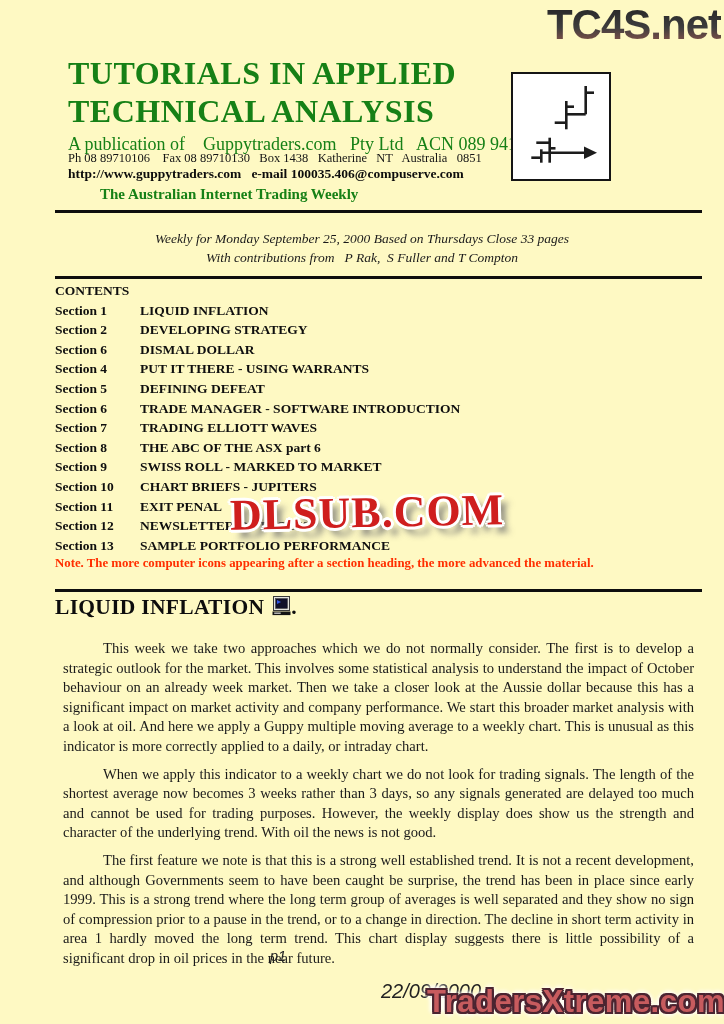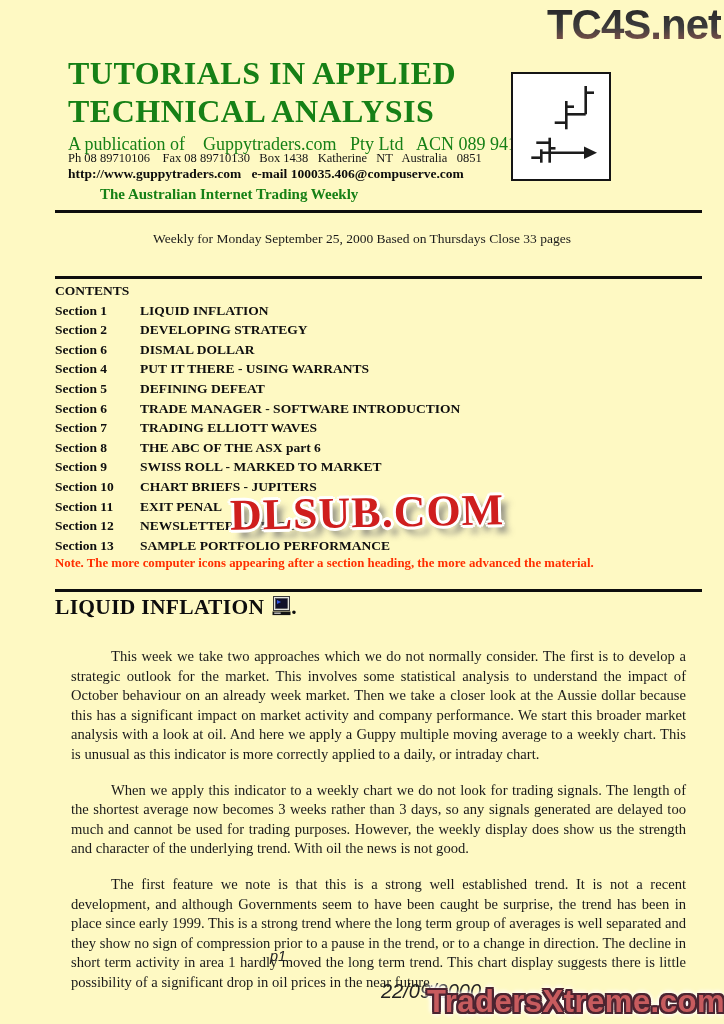--- a/index.html
+++ b/index.html
@@ -17,36 +17,36 @@
          font-size:32px;line-height:38px;letter-spacing:.5px;}
   .publine{position:absolute;left:68px;top:134px;color:#168016;font-size:18px;}
   .contactline{position:absolute;left:68px;top:151px;color:#141414;font-size:12.5px;}
   .webline{position:absolute;left:68px;top:166px;color:#0d0d0d;font-size:13.5px;font-weight:bold;}
   .tagline{position:absolute;left:100px;top:186px;color:#168016;font-size:15px;font-weight:bold;}
   .logobox{position:absolute;left:511px;top:72px;width:96px;height:105px;
            border:2px solid #151515;background:#fff;}
 
   
   .issue{position:absolute;left:0;top:229px;width:724px;text-align:center;
-         font-size:13.5px;line-height:19px;color:#1a1a1a;}
+         font-size:13.5px;line-height:19px;color:#1a1a1a;font-style:italic;}
 
   
   .contents{position:absolute;left:55px;top:281px;font-size:13.5px;font-weight:bold;
             line-height:19.6px;color:#0f0f0f;}
   .crow{display:flex;}
   .clabel{width:85px;flex:0 0 85px;}
   .note{position:absolute;left:55px;top:556px;font-size:12.8px;font-weight:bold;color:#ff2f00;}
 
   
   .heading{position:absolute;left:55px;top:595px;font-size:21.5px;font-weight:bold;
            color:#0d0d0d;letter-spacing:.3px;}
   .heading .cicon{display:inline-block;vertical-align:-3px;margin-left:8px;}
   .bodytext{position:absolute;left:55px;top:631px;width:647px;font-size:14.6px;
             line-height:19.6px;text-align:justify;color:#1a1a1a;}
-  .bodytext p{margin:16px;text-indent:40px;}
+  .bodytext p{margin:8px;text-indent:40px;}
 
   
   .pageno{position:absolute;left:270px;top:948px;font-family:"Liberation Sans",sans-serif;
           font-style:italic;font-size:14.5px;color:#222;}
   .pagedate{position:absolute;left:381px;top:948px;font-family:"Liberation Sans",sans-serif;
             font-style:italic;font-size:20px;color:#222;margin-top:32px;}
 
   
   .dlsub{position:absolute;left:217px;top:487px;width:300px;text-align:center;
          font-size:44px;font-weight:bold;letter-spacing:1px;color:#cf1e1e;
@@ -94,20 +94,21 @@
         <path d="M28.3 78.7 H72"></path>
       </g>
       <polygon points="71,72.5 84,78.7 71,85" fill="#1c1c1c"></polygon>
     </svg>
   </div>
 
   <div class="rule" style="top:210px"></div>
 
   <div class="issue">
     <div class="pre">Weekly for Monday September 25, 2000 Based on Thursdays Close 33 pages</div>
+    <div class="pre">With contributions from   P Rak,  S Fuller and T Compton</div>
   </div>
 
   <div class="rule" style="top:276px"></div>
 
   <div class="contents">
     <div>CONTENTS</div>
     <div class="crow">
       <span class="clabel">Section 1</span>
       <span>LIQUID INFLATION</span>
     </div>

